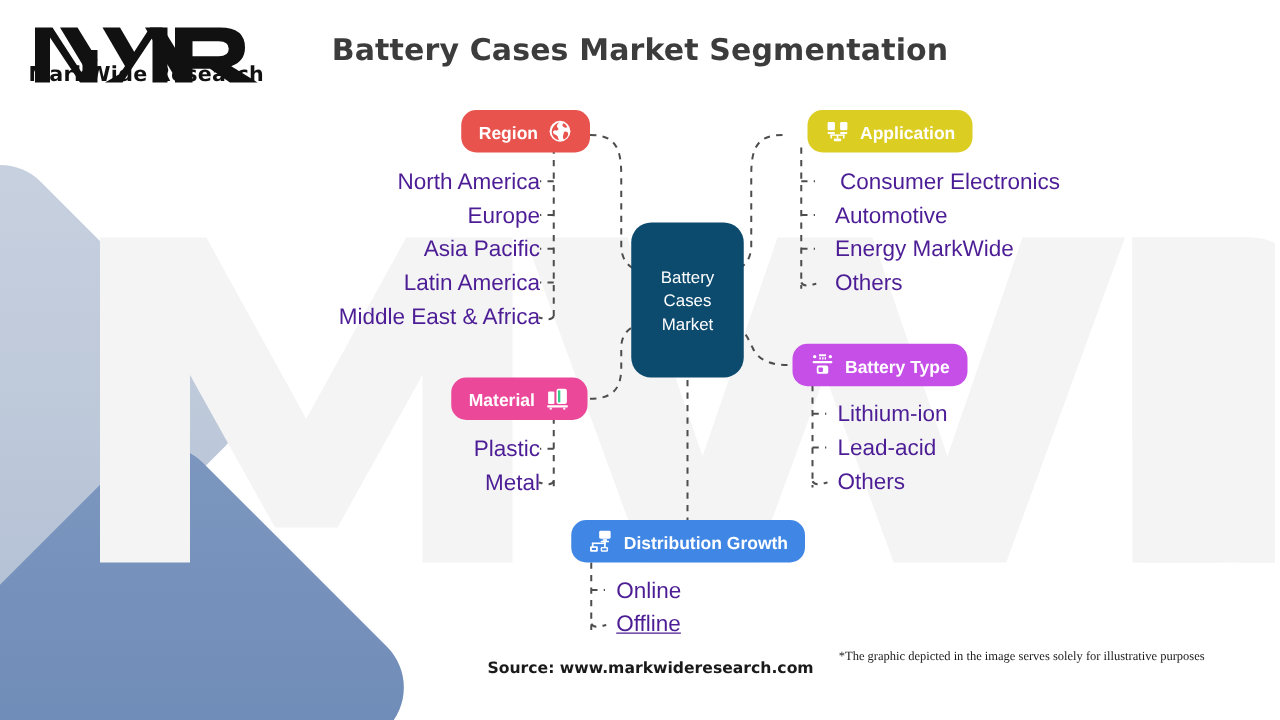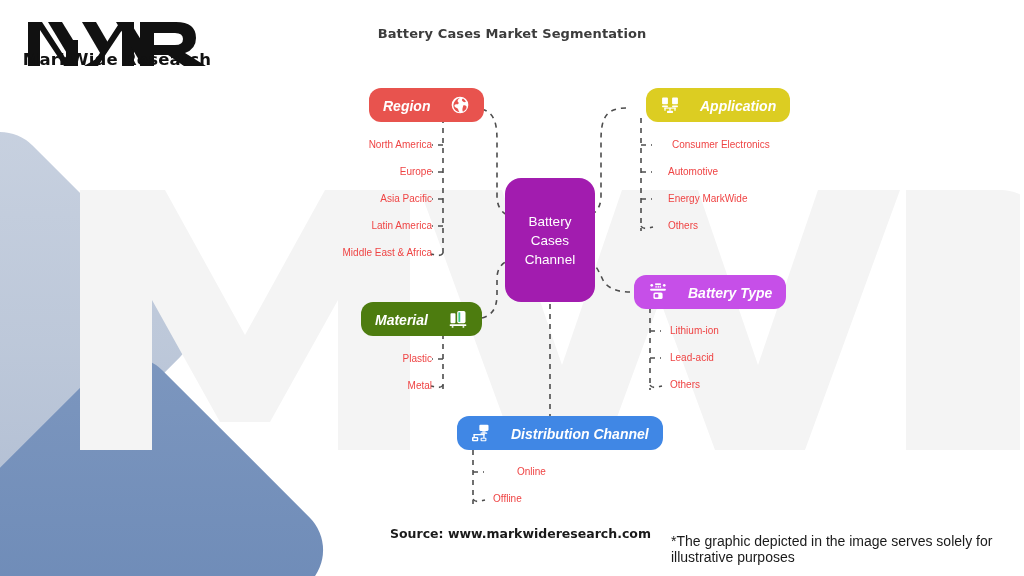--- a/index.html
+++ b/index.html
@@ -38,70 +38,69 @@
   }
   .logo-tag{
     position:absolute;left:0;top:74px;width:190px;text-align:center;
     font-size:11px;font-weight:bold;color:#111;letter-spacing:2.6px;
     font-family:"DejaVu Sans",sans-serif;
   }
 
   
   .title{
     position:absolute;left:0;top:26px;width:1024px;text-align:center;
-    font-size:13px;font-weight:bold;color:#3c3c3c;letter-spacing:.1px;
+    font-size:24px;font-weight:bold;color:#3c3c3c;letter-spacing:.1px;
     font-family:"DejaVu Sans",sans-serif;
   }
 
   
   .lines{position:absolute;left:0;top:0;width:1024px;height:576px;}
 
   
   .center-node{
     position:absolute;left:505px;top:178px;width:90px;height:124px;
     background:#434343;border-radius:16px;
     display:flex;flex-direction:column;align-items:center;justify-content:center;
     color:#fff;font-size:13.5px;line-height:19px;font-weight:normal;
     text-align:center;
   }
 
   
   .badge{
-    position:absolute;display:flex;align-items:center;gap:20px;
+    position:absolute;display:flex;align-items:center;gap:8px;
     border-radius:12px;padding:0 14px;height:34px;
     color:#fff;font-size:14px;font-weight:bold;white-space:nowrap;
     box-sizing:border-box;
-    font-style:italic;
   }
   .badge .bico{width:20px;height:20px;display:block;flex:none;}
   .badge .blbl{line-height:1;position:relative;top:.5px;}
 
   #badge-region{left:369px;top:88px;}
   #badge-application{left:630px;top:88px;}
   #badge-material{left:361px;top:302px;}
   #badge-batterytype{left:634px;top:275px;}
   #badge-distribution{left:457px;top:416px;}
 
   
   .item{
-    position:absolute;font-size:10px;color:#ef4444;white-space:nowrap;line-height:16px;
+    position:absolute;font-size:18px;color:#4c1d95;white-space:nowrap;line-height:16px;
   }
   .item.r{text-align:right;transform:translateX(-100%);}
   .item.l{text-align:left;}
 
   
   .source{
     position:absolute;left:390px;top:526px;
     font-size:12.5px;font-weight:bold;color:#1a1a1a;
     font-family:"DejaVu Sans",sans-serif;
   }
   .disclaimer{
-    position:absolute;left:671px;top:533px;
-    font-size:14px;color:#1a1a1a;
-    font-family:Liberation Sans, sans-serif;
+    position:absolute;left:671px;top:520px;
+    font-size:10px;color:#1a1a1a;
+    font-family:Liberation Serif, serif;
   }
 </style>
 </head>
 <body>
 
 <div id="stage">
 
   <div class="deco deco-sq-1"></div>
   <div class="deco deco-sq-2"></div>
 
@@ -166,24 +165,24 @@
       <path d="M650 331 L661 331"></path>
       <path d="M650 358 L661 358"></path>
       <path d="M650 385 C652 389, 657 387, 662 386"></path>
 
       <path d="M473 450 L473 504"></path>
       <path d="M473 472 L484 472"></path>
       <path d="M473 499 C475 503, 480 501, 485 500"></path>
     </g>
   </svg>
 
-  <div class="center-node" style="background: #a21caf;">
+  <div class="center-node" style="background: #0c4a6e;">
     <span>Battery</span>
     <span>Cases</span>
-    <span>Channel</span>
+    <span>Market</span>
   </div>
 
   <div class="badge" id="badge-region" style="background: rgb(232, 83, 78);">
     <span class="blbl">Region</span>
     <svg class="bico" viewBox="0 0 24 24" xmlns="http://www.w3.org/2000/svg">
       <circle cx="12" cy="12" r="10" fill="#ffffff"></circle>
       <path d="M12 3.2 C9 5 8.4 7.6 10 8.8 C11.4 9.9 9.8 11.6 8 11.2 C6.4 10.9 5 11.8 5.4 13.4 C5.8 15.1 8 15 9.2 16.2 C10.4 17.4 10 19.6 11.6 20.7 C9 20.6 5 18.2 4.2 14.2 C3.3 9.6 6.8 4.4 12 3.2 Z" fill="#e8534e"></path>
       <path d="M15.6 4.2 C17.2 5.2 18.4 6.6 19.1 8.2 C17.6 9 15.6 8.4 14.6 7 C13.9 6 14.4 4.7 15.6 4.2 Z" fill="#e8534e"></path>
       <path d="M16.2 12.4 C18 11.8 19.8 12.8 19.9 14.4 C20 16.6 18 19 15.6 20 C14.6 18.4 14.8 16 15.4 14.6 C15.7 13.8 15.8 13 16.2 12.4 Z" fill="#e8534e"></path>
     </svg>
@@ -208,21 +207,21 @@
         <rect x="8.4" y="19" width="7.2" height="2.6" rx="1"></rect>
       </g>
     </svg>
     <span class="blbl">Application</span>
   </div>
   <div class="item l" style="left:672px;top:137px;">Consumer Electronics</div>
   <div class="item l" style="left:668px;top:164px;">Automotive</div>
   <div class="item l" style="left:668px;top:191px;">Energy MarkWide</div>
   <div class="item l" style="left:668px;top:218px;">Others</div>
 
-  <div class="badge" id="badge-material" style="background: #4d7c0f; justify-content: center;">
+  <div class="badge" id="badge-material" style="background: #ec4899; justify-content: center;">
     <span class="blbl">Material</span>
     <svg class="bico" viewBox="0 0 24 24" xmlns="http://www.w3.org/2000/svg">
       <g fill="#ffffff">
         <rect x="3" y="5" width="6" height="12" rx="1"></rect>
         <rect x="11" y="2.5" width="10" height="14.5" rx="2"></rect>
         <rect x="2" y="18.2" width="20" height="2.2" rx="1"></rect>
         <rect x="4.5" y="20.6" width="2" height="1.8"></rect>
         <rect x="17.5" y="20.6" width="2" height="1.8"></rect>
       </g>
       <rect x="12.5" y="4" width="2.2" height="11.5" fill="#35cb88"></rect>
@@ -257,21 +256,21 @@
         <rect x="11.5" y="11.4" width="8" height="1.5" rx=".6"></rect>
         <rect x="3" y="13.6" width="1.6" height="4"></rect>
         <rect x="14.7" y="12.6" width="1.6" height="5.4"></rect>
         <rect x="3" y="13.2" width="13.3" height="1.5"></rect>
         <rect x="1.2" y="16.8" width="7.5" height="5.2" rx="1.2"></rect>
         <rect x="11.5" y="17.6" width="7" height="4.4" rx="1.2"></rect>
       </g>
       <rect x="3" y="18.4" width="4" height="2" fill="#4087e5"></rect>
       <rect x="12.8" y="18.8" width="4.4" height="1.9" fill="#4087e5"></rect>
     </svg>
-    <span class="blbl">Distribution Channel</span>
-  </div>
-  <div class="item l" style="left:493px;top:464px;margin-left:24px;">Online</div>
-  <div class="item l" style="left:493px;top:491px;">Offline</div>
+    <span class="blbl">Distribution Growth</span>
+  </div>
+  <div class="item l" style="left:493px;top:464px;">Online</div>
+  <div class="item l" style="left:493px;top:491px;text-decoration:underline;">Offline</div>
 
   <div class="source">Source: www.markwideresearch.com</div>
   <div class="disclaimer">*The graphic depicted in the image serves solely for illustrative purposes</div>
 
 </div>
 
 </body></html>

